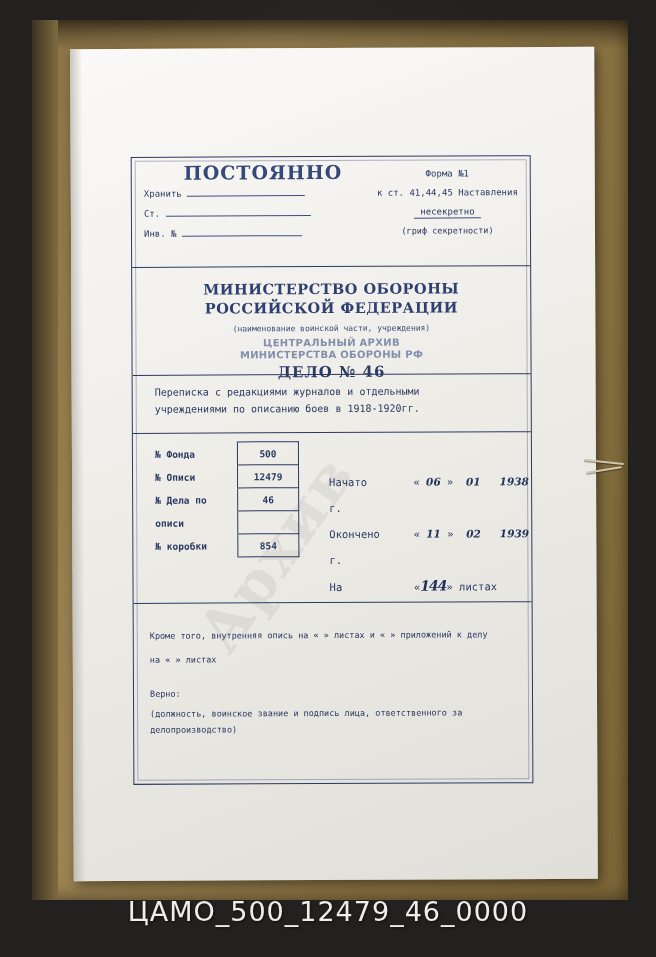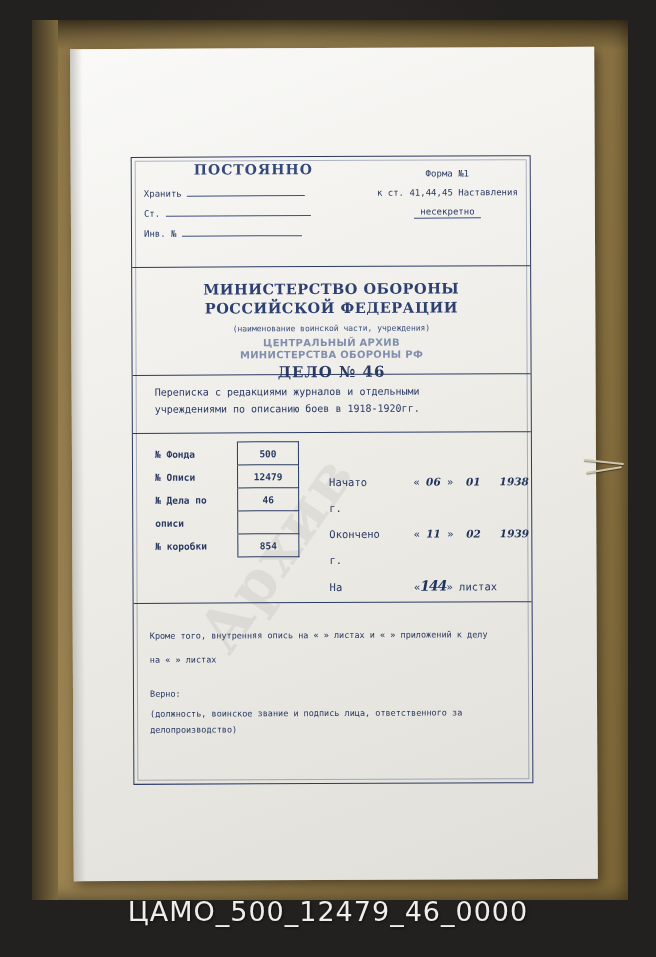--- a/index.html
+++ b/index.html
@@ -106,25 +106,25 @@
   .top-block {
     position: relative;
     height: 110px;
     border-bottom: 1.5px solid #2a3a63;
     padding: 8px 12px 0 12px;
     box-sizing: border-box;
   }
   .perm {
     font-family: "DejaVu Serif", serif;
     font-weight: bold;
-    font-size: 14px;
+    font-size: 19px;
     letter-spacing: 1px;
     color: #34487a;
     position: absolute;
-    left: 62px;
+    left: 52px;
     top: 4px;
   }
   .row-left { font-size: 9px; line-height: 20px; }
   .dots-line {
     display: inline-block;
     border-bottom: 1px solid #3c4f82;
     height: 11px;
     vertical-align: baseline;
   }
   .top-right {
@@ -332,20 +332,21 @@
       </div>
       <div class="row-left">
         <span>Инв. №</span>
         <span class="dots-line" style="width:120px;"></span>
       </div>
 
       <div class="top-right">
         <div>Форма №1</div>
         <div>к ст. 41,44,45 Наставления</div>
         <div><span class="underline-txt">несекретно</span></div>
+        <div class="small-note">(гриф секретности)</div>
       </div>
     </div>
 
     <div class="ministry">
       <div class="m1">МИНИСТЕРСТВО ОБОРОНЫ</div>
       <div class="m2">РОССИЙСКОЙ ФЕДЕРАЦИИ</div>
       <div class="caption">(наименование воинской части, учреждения)</div>
       <div class="stamp">ЦЕНТРАЛЬНЫЙ АРХИВ</div>
       <div class="stamp" style="margin-top:0;">МИНИСТЕРСТВА ОБОРОНЫ РФ</div>
       <div class="delo">ДЕЛО № 46</div>

